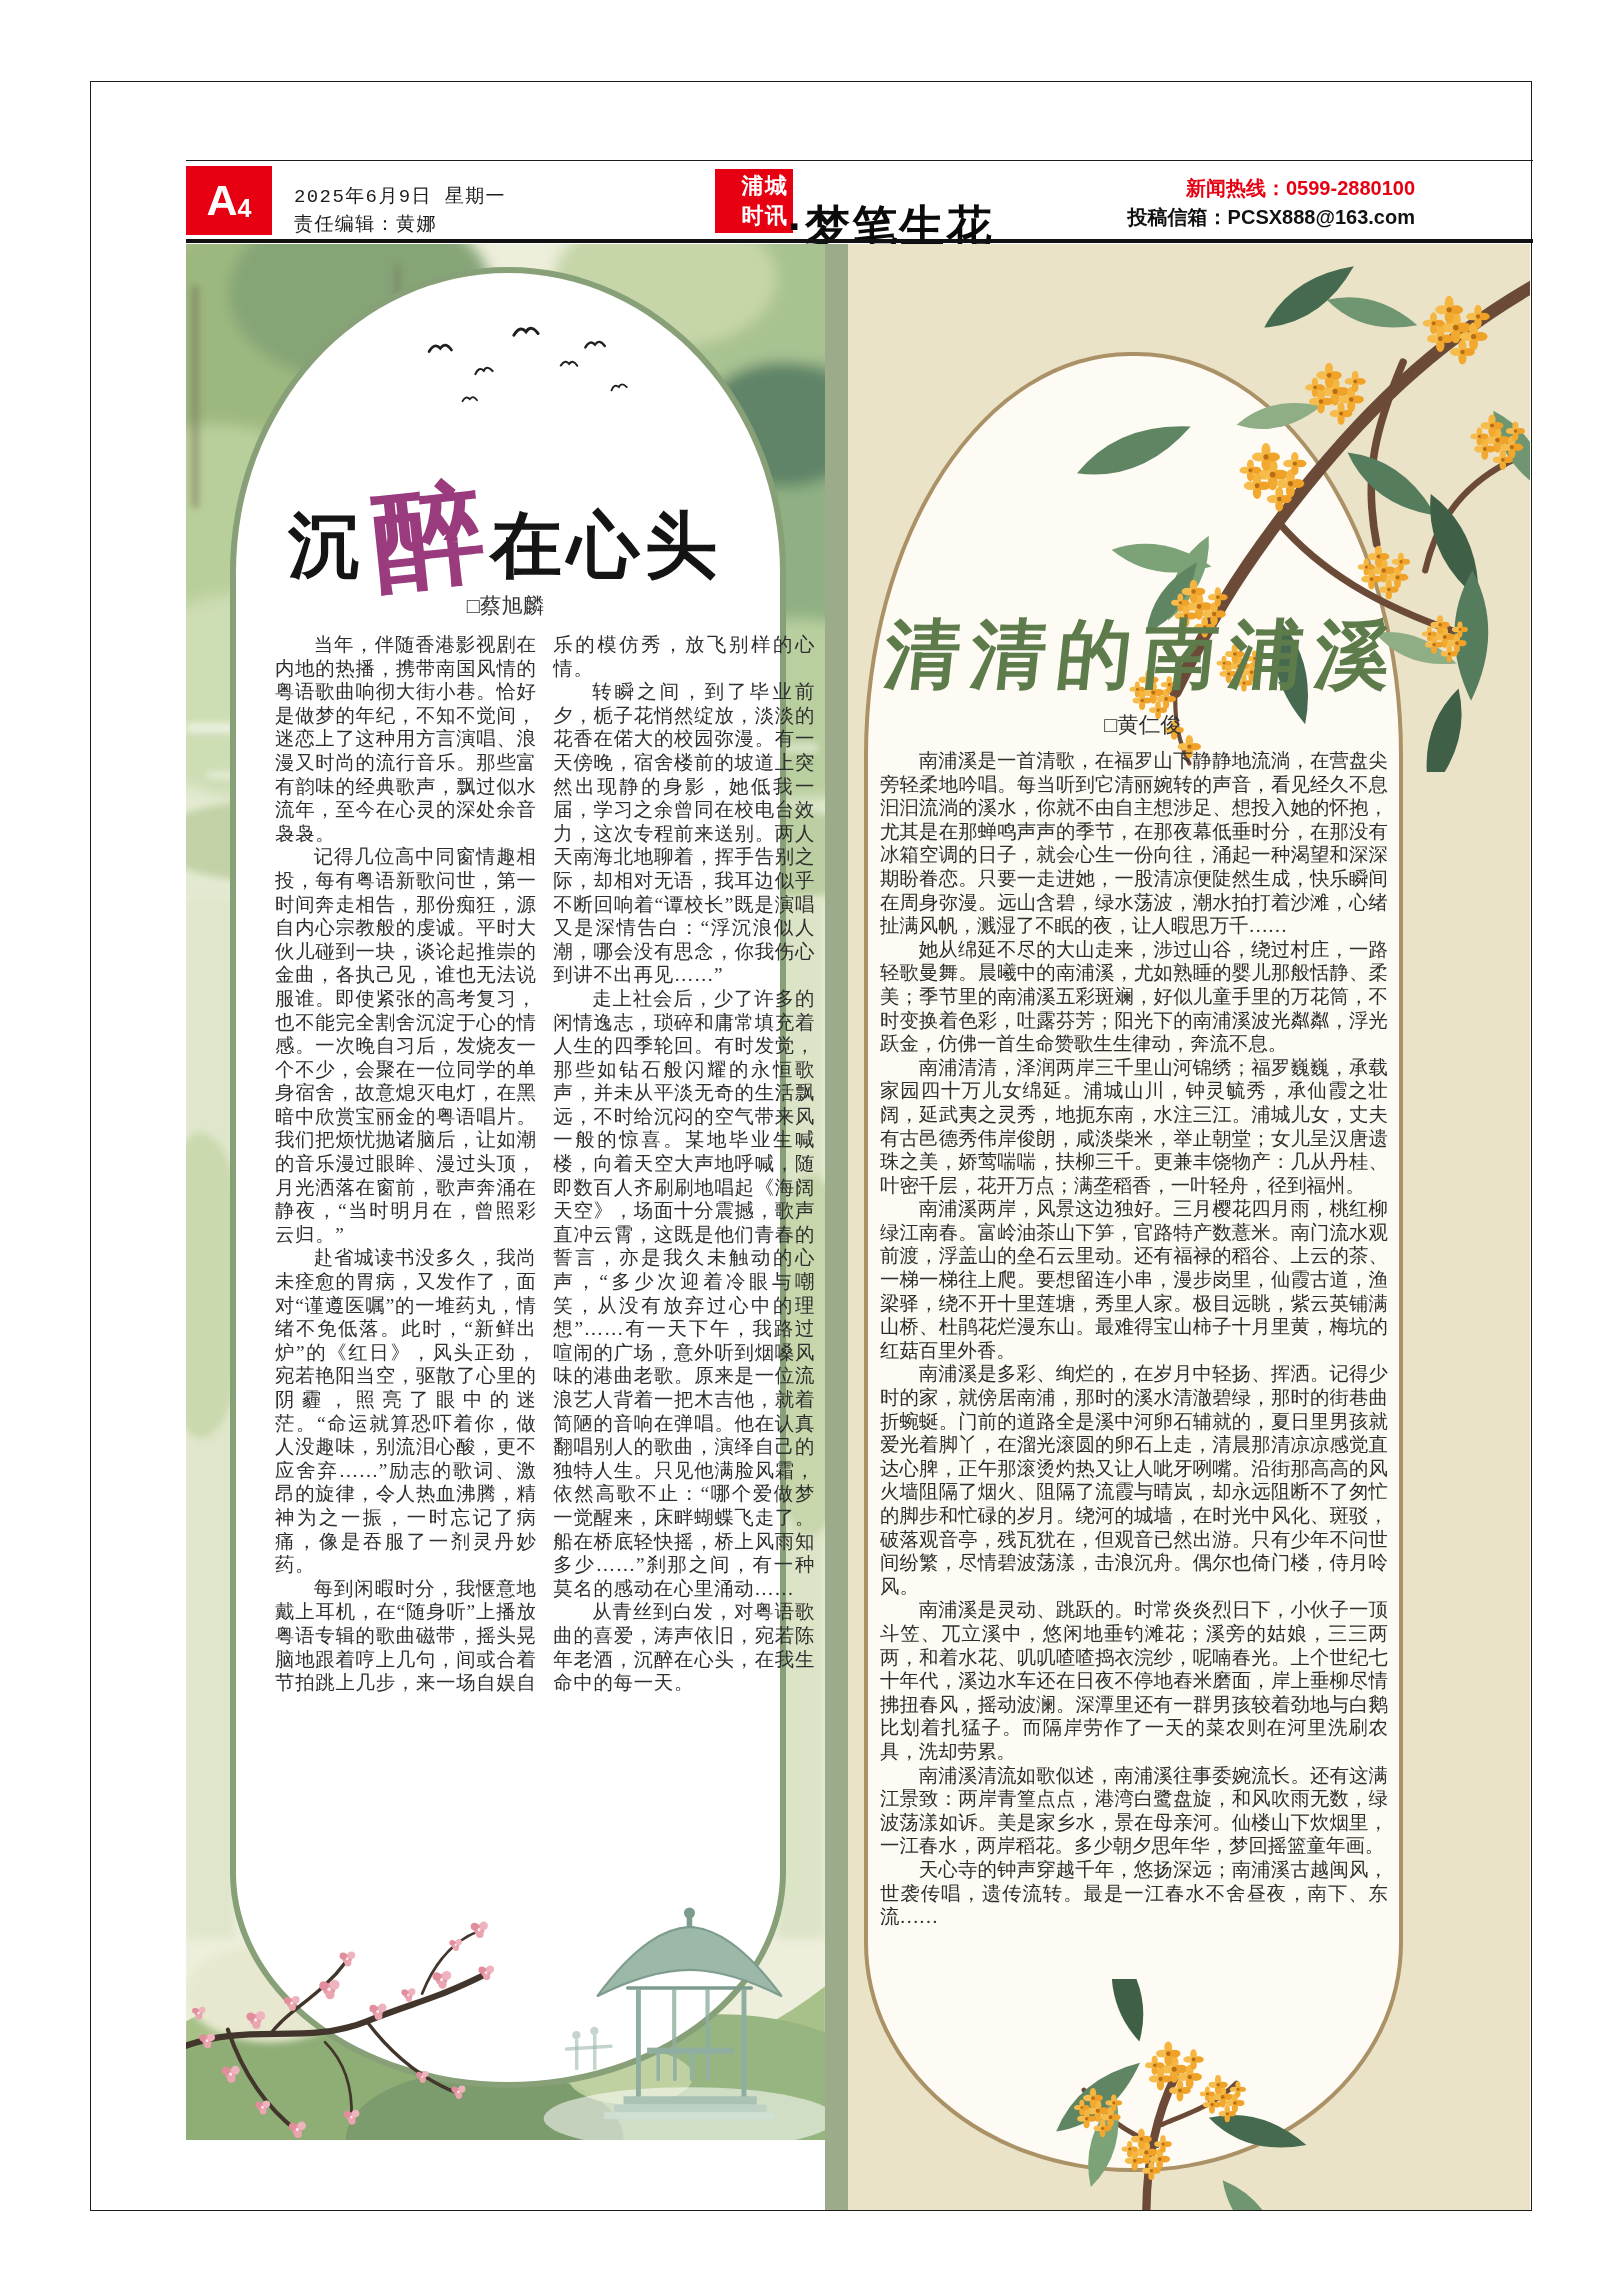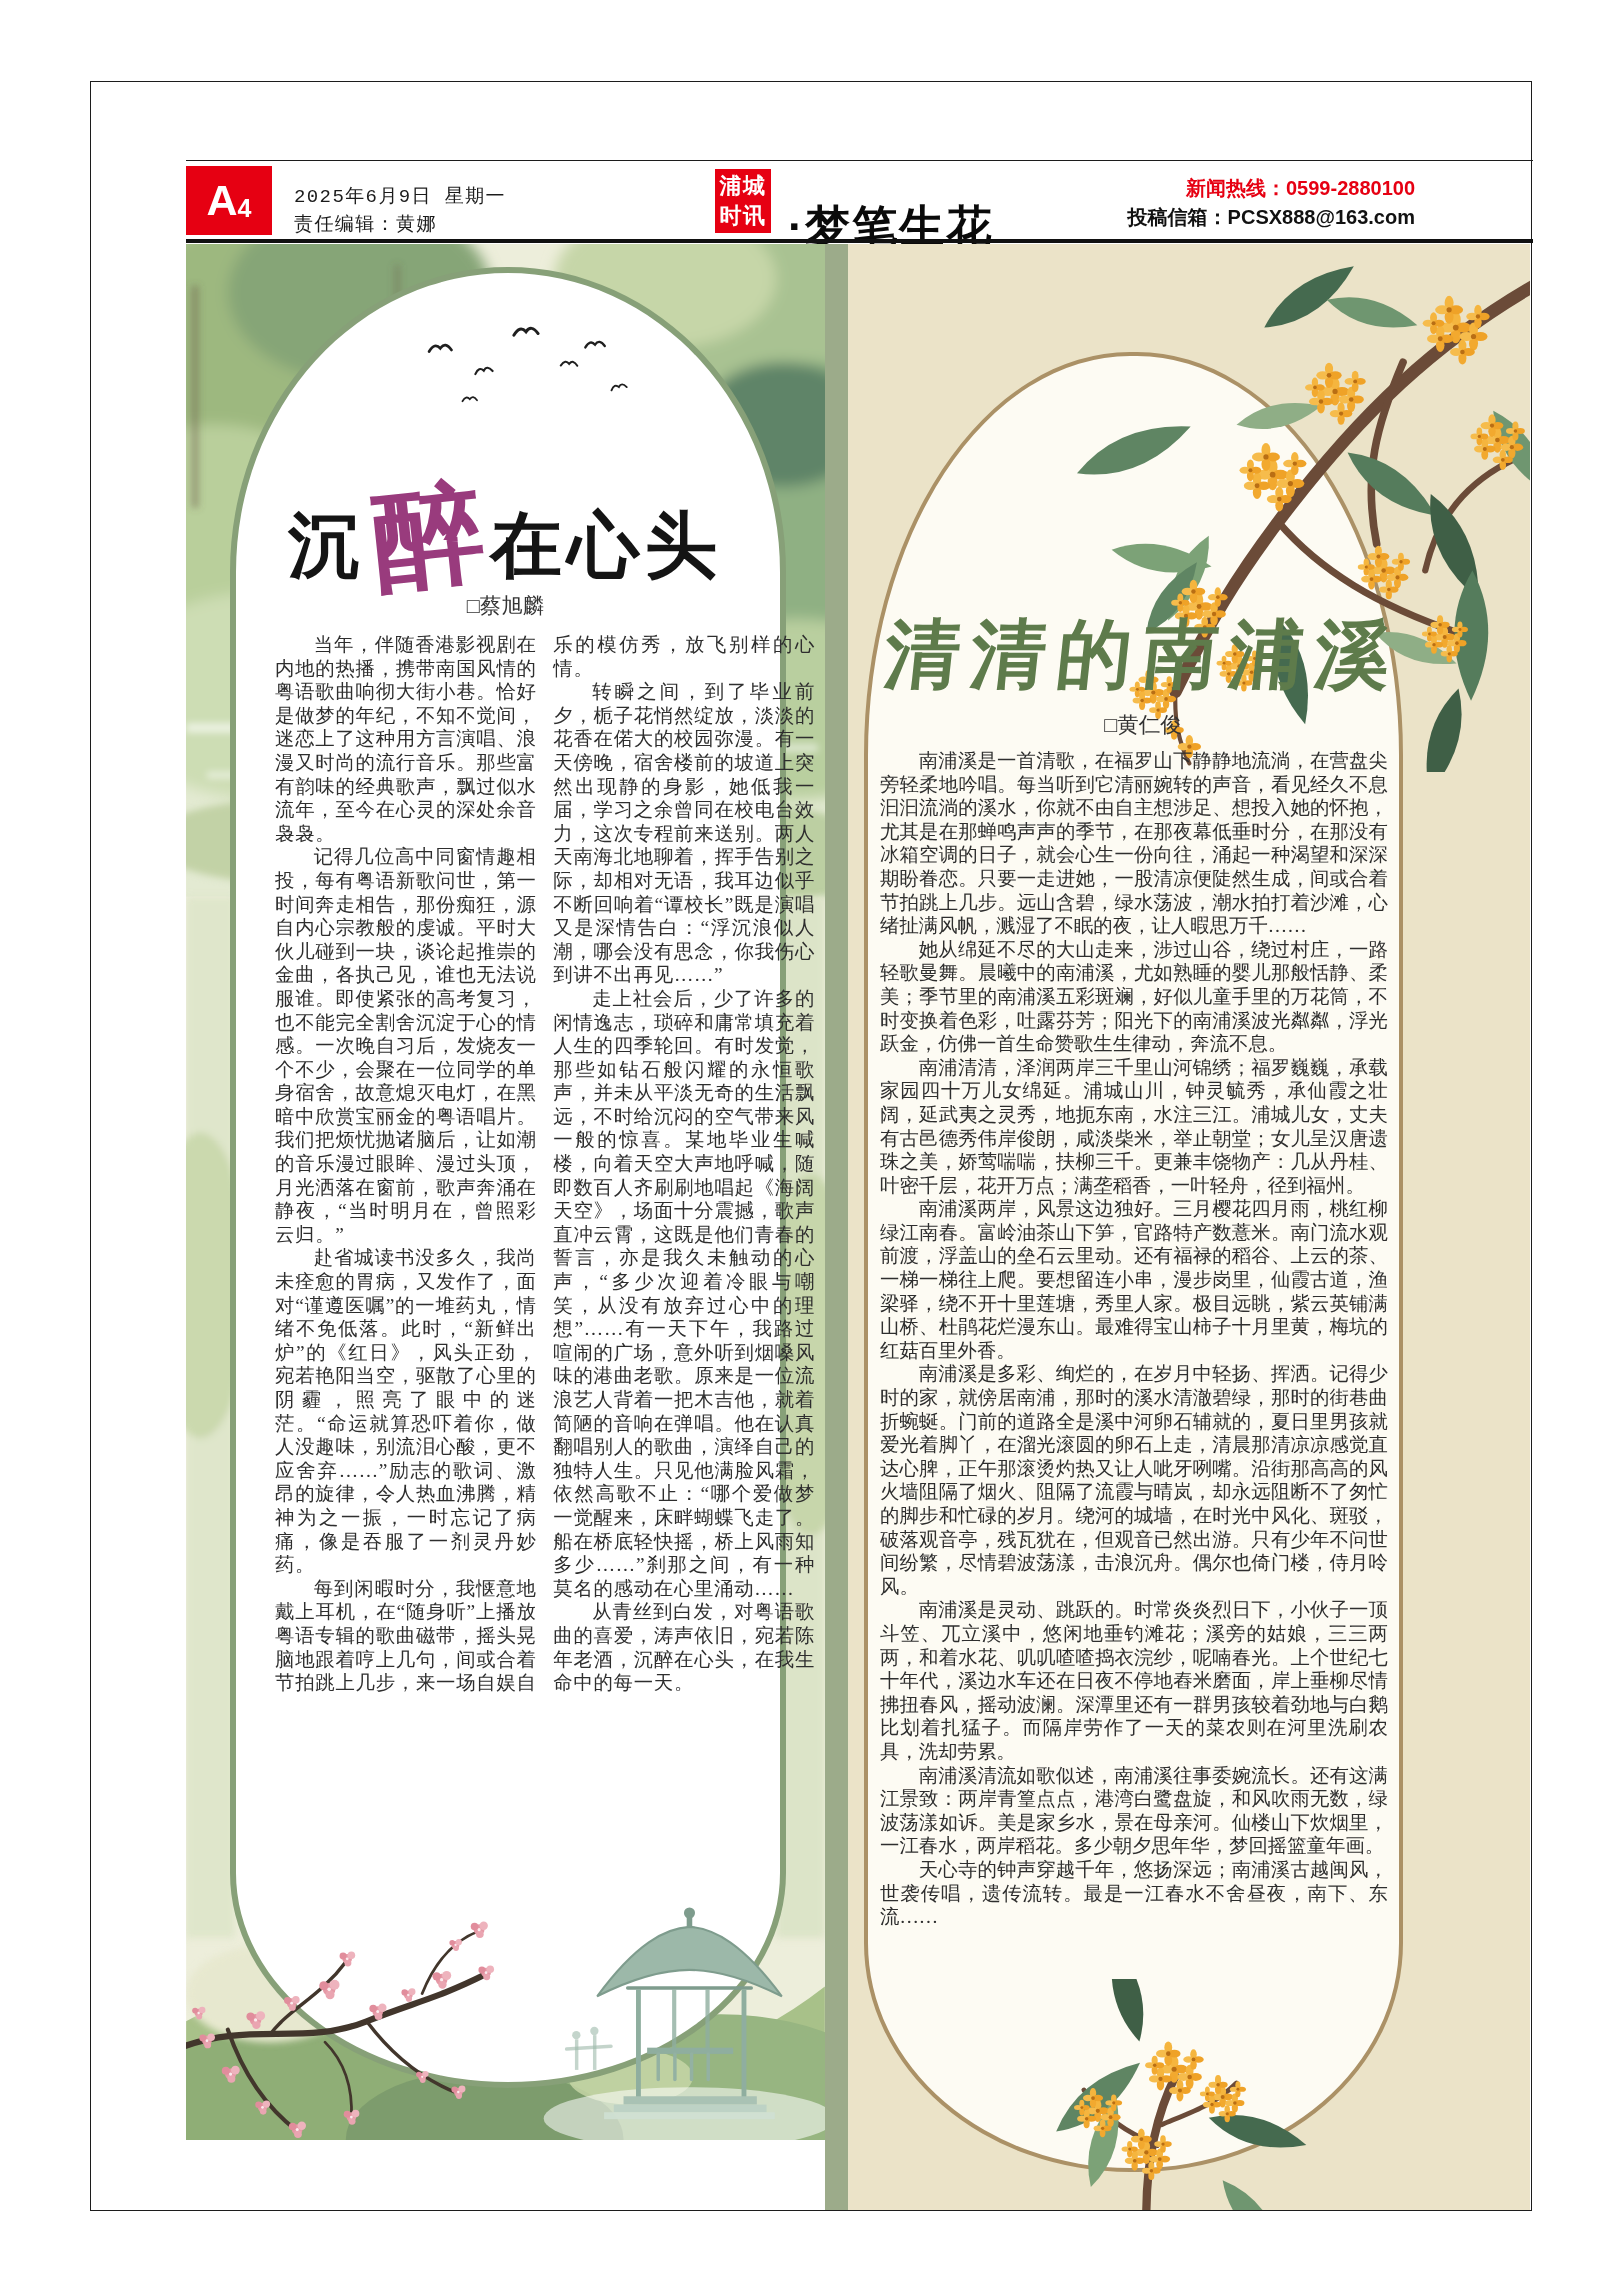--- a/index.html
+++ b/index.html
@@ -11,21 +11,21 @@
   .hdr-topline{position:absolute;left:186px;top:160px;width:1347px;height:1.4px;background:#1c1c1c;}
   .hdr-botline{position:absolute;left:186px;top:239px;width:1347px;height:3.5px;background:#111;}
   .a4box{position:absolute;left:186px;top:166px;width:86px;height:69px;background:#e60012;color:#fff;
          display:flex;align-items:center;justify-content:center;font-family:"Liberation Sans","DejaVu Sans",sans-serif;font-weight:bold;}
   .a4box .big{font-size:43px;line-height:1;}
   .a4box .small{font-size:25px;line-height:1;margin-top:15.3px;}
   .dateblock{position:absolute;left:294px;top:171px;font-family:Liberation Mono, monospace;
              font-size:19px;line-height:28px;color:#1b1b1b;letter-spacing:1.4px;margin-top:12px;}
   .sectionbox{position:absolute;left:715px;top:169px;width:56px;height:64px;background:#e60012;color:#fff;
               font-family:"Liberation Sans","DejaVu Sans",sans-serif;font-weight:bold;font-size:22px;line-height:30.5px;
-              display:flex;flex-direction:column;align-items:center;justify-content:center;letter-spacing:1.4px;}
+              display:flex;flex-direction:column;align-items:center;justify-content:center;letter-spacing:1.4px;padding-left:22px;}
   .sectiontitle{position:absolute;left:788px;top:165px;font-family:"Liberation Sans","DejaVu Sans",sans-serif;
                 font-weight:900;font-size:45px;line-height:69px;color:#0a0a0a;letter-spacing:2.1px;margin-top:27px;}
   .contact{position:absolute;right:208px;top:174px;text-align:right;
            font-family:"Liberation Sans","DejaVu Sans",sans-serif;font-weight:bold;font-size:20px;line-height:29px;}
   .contact .hotline{color:#e60012;}
   .contact .email{color:#111;}
 
   
   .left-panel{position:absolute;left:186px;top:244px;width:639px;height:1896px;overflow:hidden;}
   .left-panel svg.landscape{position:absolute;left:0;top:0;z-index:0;}
@@ -293,21 +293,21 @@
         <use href="#oscluster" transform="translate(564,608) scale(1.1)"></use>
         <use href="#oscluster" transform="translate(860,566) scale(1.1)"></use>
         <use href="#osflower" transform="translate(492,724) scale(1.2)"></use>
         <use href="#osflower" transform="translate(470,700) scale(1)"></use>
       </g>
     </svg>
 
     <div class="rtitle">清清的南浦溪</div>
     <div class="rauthor">□黄仁俊</div>
     <div class="rbody">
-      <p>南浦溪是一首清歌，在福罗山下静静地流淌，在营盘尖旁轻柔地吟唱。每当听到它清丽婉转的声音，看见经久不息汩汩流淌的溪水，你就不由自主想涉足、想投入她的怀抱，尤其是在那蝉鸣声声的季节，在那夜幕低垂时分，在那没有冰箱空调的日子，就会心生一份向往，涌起一种渴望和深深期盼眷恋。只要一走进她，一股清凉便陡然生成，间或合着节拍跳上几步。远山含碧，绿水荡波，潮水拍打着沙滩，心绪扯满风帆，溅湿了不眠的夜，让人暇思万千……</p>
+      <p>南浦溪是一首清歌，在福罗山下静静地流淌，在营盘尖旁轻柔地吟唱。每当听到它清丽婉转的声音，看见经久不息汩汩流淌的溪水，你就不由自主想涉足、想投入她的怀抱，尤其是在那蝉鸣声声的季节，在那夜幕低垂时分，在那没有冰箱空调的日子，就会心生一份向往，涌起一种渴望和深深期盼眷恋。只要一走进她，一股清凉便陡然生成，快乐瞬间在周身弥漫。远山含碧，绿水荡波，潮水拍打着沙滩，心绪扯满风帆，溅湿了不眠的夜，让人暇思万千……</p>
       <p>她从绵延不尽的大山走来，涉过山谷，绕过村庄，一路轻歌曼舞。晨曦中的南浦溪，尤如熟睡的婴儿那般恬静、柔美；季节里的南浦溪五彩斑斓，好似儿童手里的万花筒，不时变换着色彩，吐露芬芳；阳光下的南浦溪波光粼粼，浮光跃金，仿佛一首生命赞歌生生律动，奔流不息。</p>
       <p>南浦清清，泽润两岸三千里山河锦绣；福罗巍巍，承载家园四十万儿女绵延。浦城山川，钟灵毓秀，承仙霞之壮阔，延武夷之灵秀，地扼东南，水注三江。浦城儿女，丈夫有古邑德秀伟岸俊朗，咸淡柴米，举止朝堂；女儿呈汉唐遗珠之美，娇莺喘喘，扶柳三千。更兼丰饶物产：几从丹桂、叶密千层，花开万点；满垄稻香，一叶轻舟，径到福州。</p>
       <p>南浦溪两岸，风景这边独好。三月樱花四月雨，桃红柳绿江南春。富岭油茶山下笋，官路特产数薏米。南门流水观前渡，浮盖山的垒石云里动。还有福禄的稻谷、上云的茶、一梯一梯往上爬。要想留连小串，漫步岗里，仙霞古道，渔梁驿，绕不开十里莲塘，秀里人家。极目远眺，紫云英铺满山桥、杜鹃花烂漫东山。最难得宝山柿子十月里黄，梅坑的红菇百里外香。</p>
       <p>南浦溪是多彩、绚烂的，在岁月中轻扬、挥洒。记得少时的家，就傍居南浦，那时的溪水清澈碧绿，那时的街巷曲折蜿蜒。门前的道路全是溪中河卵石辅就的，夏日里男孩就爱光着脚丫，在溜光滚圆的卵石上走，清晨那清凉凉感觉直达心脾，正午那滚烫灼热又让人呲牙咧嘴。沿街那高高的风火墙阻隔了烟火、阻隔了流霞与晴岚，却永远阻断不了匆忙的脚步和忙碌的岁月。绕河的城墙，在时光中风化、斑驳，破落观音亭，残瓦犹在，但观音已然出游。只有少年不问世间纷繁，尽情碧波荡漾，击浪沉舟。偶尔也倚门楼，侍月呤风。</p>
       <p>南浦溪是灵动、跳跃的。时常炎炎烈日下，小伙子一顶斗笠、兀立溪中，悠闲地垂钓滩花；溪旁的姑娘，三三两两，和着水花、叽叽喳喳捣衣浣纱，呢喃春光。上个世纪七十年代，溪边水车还在日夜不停地舂米磨面，岸上垂柳尽情拂扭春风，摇动波澜。深潭里还有一群男孩较着劲地与白鹅比划着扎猛子。而隔岸劳作了一天的菜农则在河里洗刷农具，洗却劳累。</p>
       <p>南浦溪清流如歌似述，南浦溪往事委婉流长。还有这满江景致：两岸青篁点点，港湾白鹭盘旋，和风吹雨无数，绿波荡漾如诉。美是家乡水，景在母亲河。仙楼山下炊烟里，一江春水，两岸稻花。多少朝夕思年华，梦回摇篮童年画。</p>
       <p>天心寺的钟声穿越千年，悠扬深远；南浦溪古越闽风，世袭传唱，遗传流转。最是一江春水不舍昼夜，南下、东流……</p>
     </div>
 
     <svg style="left:0;top:1735px;" width="682" height="231" viewBox="0 0 983 333">

